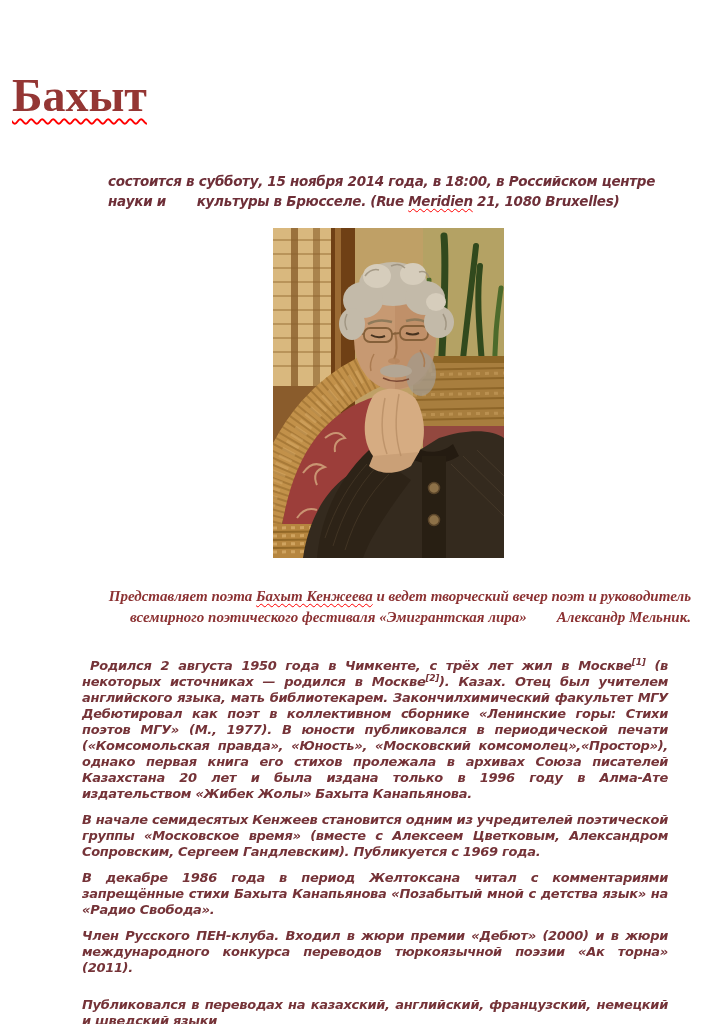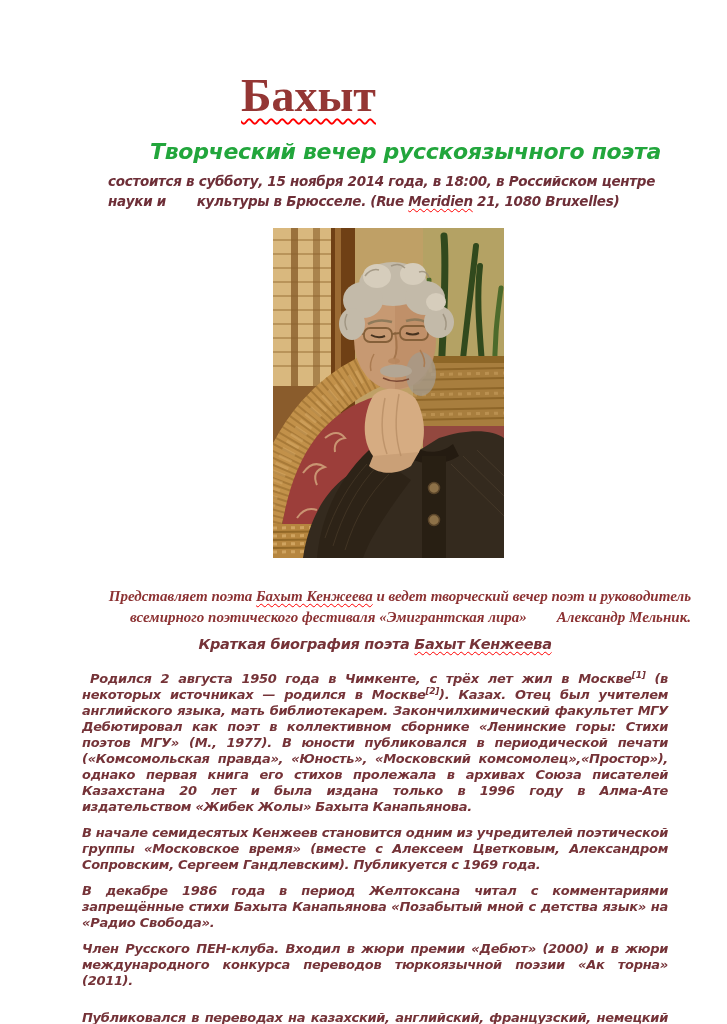--- a/index.html
+++ b/index.html
@@ -5,21 +5,21 @@
   html,body { margin:0; padding:0; background:#ffffff; }
   .page {
     position:relative; width:727px; height:1024px; background:#ffffff;
     overflow:hidden; font-family:"DejaVu Sans", sans-serif;
   }
   
   .title {
     position:absolute; top:70px; left:0; width:605px;
     display:flex; justify-content:center; gap:16px; padding-left:12px; box-sizing:border-box;
     font-family:"Liberation Serif","DejaVu Serif",serif;
-    font-weight:bold; font-size:46px; line-height:1.15; color:#943634;
+    font-weight:bold; font-size:46px; line-height:1.15; color:#943634;flex-direction:column;
   }
   .title-sq {
     text-decoration:underline; text-decoration-style:wavy;
     text-decoration-color:#ff0000; text-decoration-thickness:2px;
     text-underline-offset:7px; text-decoration-skip-ink:none;
   }
   
   .subtitle {
     position:absolute; top:139px; left:150px; white-space:nowrap;
     font-weight:bold; font-style:italic; font-size:22px; letter-spacing:-0.3px;
@@ -52,34 +52,33 @@
     font-weight:bold; font-style:italic; font-size:14.5px; letter-spacing:-0.3px;
     color:#753338;
   }
   
   .body-text {
     position:absolute; top:658px; left:82px; width:586px;
     font-weight:bold; font-style:italic; font-size:13px; line-height:16px;
     letter-spacing:-0.3px; color:#753338; text-align:justify;
   }
   .body-text p { margin:0 0 10px 0; }
-  .body-text p.p1 { text-indent:8px;margin-top:13px; }
+  .body-text p.p1 { text-indent:8px; }
   .body-text p.last { margin-top:21px; }
   .fn { font-size:9px; vertical-align:super; line-height:0; }
 </style>
 </head>
 <body>
 
 <div class="page">
 
   <div class="title">
     <span class="title-sq">Бахыт</span>
   </div>
 
-  <div class="subtitle">Творческий вечер русскоязычного поэта</div>
 
   <div class="event"><span>состоится в субботу, 15 ноября 2014 года, в 18:00, в Российском центре
 науки и &nbsp;&nbsp;&nbsp;&nbsp;&nbsp; культуры в Брюсселе. (Rue </span><span class="sq">Meridien</span><span> 21, 1080 Bruxelles)</span></div>
 
   <div class="photo">
     <svg viewBox="0 0 231 330" width="231" height="330">
 
       <rect width="231" height="330" fill="#bfa066"></rect>
 
       <rect x="0" y="0" width="82" height="330" fill="#8a5c2c"></rect>
@@ -216,21 +215,20 @@
       <g stroke="#b98f66" stroke-width="1.5" fill="none" opacity="0.8">
         <path d="M112,170 C108,190 108,210 114,226"></path>
         <path d="M126,166 C122,188 122,210 128,228"></path>
       </g>
     </svg>
   </div>
 
   <div class="presenter"><span>Представляет поэта </span><span class="sq">Бахыт Кенжеева</span><span> и ведет творческий вечер поэт и руководитель
 всемирного поэтического фестиваля «Эмигрантская лира» &nbsp;&nbsp;&nbsp;&nbsp;&nbsp;&nbsp; Александр Мельник.</span></div>
 
-  <div class="bio-heading"><span>Краткая биография поэта </span><span class="sq">Бахыт Кенжеева</span></div>
 
   <div class="body-text">
     <p class="p1"><span>Родился 2 августа 1950 года в Чимкенте, с трёх лет жил в Москве</span><span class="fn">[1]</span><span> (в некоторых источниках — родился в Москве</span><span class="fn">[2]</span><span>). Казах. Отец был учителем английского языка, мать библиотекарем. Закончилхимический факультет МГУ Дебютировал как поэт в коллективном сборнике «Ленинские горы: Стихи поэтов МГУ» (М., 1977). В юности публиковался в периодической печати («Комсомольская правда», «Юность», «Московский комсомолец»,«Простор»), однако первая книга его стихов пролежала в архивах Союза писателей Казахстана 20 лет и была издана только в 1996 году в Алма-Ате издательством «Жибек Жолы» Бахыта Канапьянова.</span></p>
     <p>В начале семидесятых Кенжеев становится одним из учредителей поэтической группы «Московское время» (вместе с Алексеем Цветковым, Александром Сопровским, Сергеем Гандлевским). Публикуется с 1969 года.</p>
     <p>В декабре 1986 года в период Желтоксана читал с комментариями запрещённые стихи Бахыта Канапьянова «Позабытый мной с детства язык» на «Радио Свобода».</p>
     <p>Член Русского ПЕН-клуба. Входил в жюри премии «Дебют» (2000) и в жюри международного конкурса переводов тюркоязычной поэзии «Ак торна» (2011).</p>
     <p class="last">Публиковался в переводах на казахский, английский, французский, немецкий и шведский языки</p>
   </div>
 
 </div>

